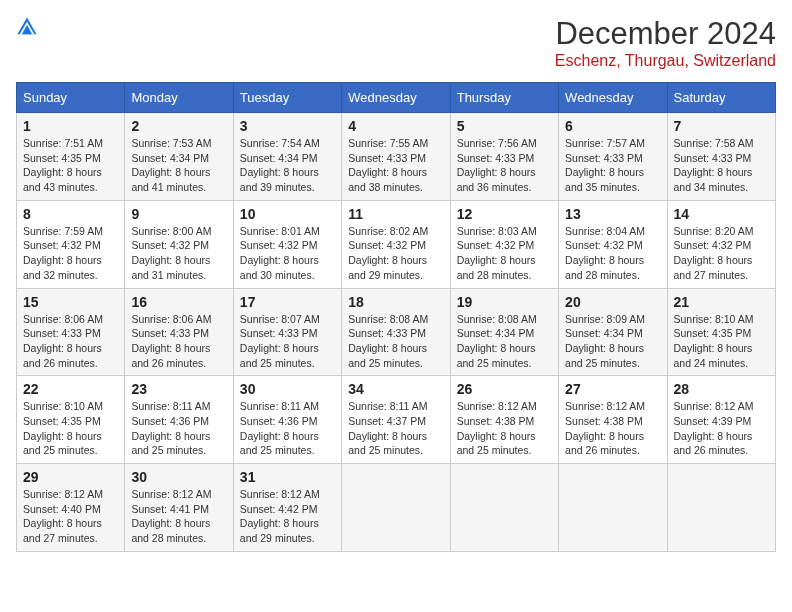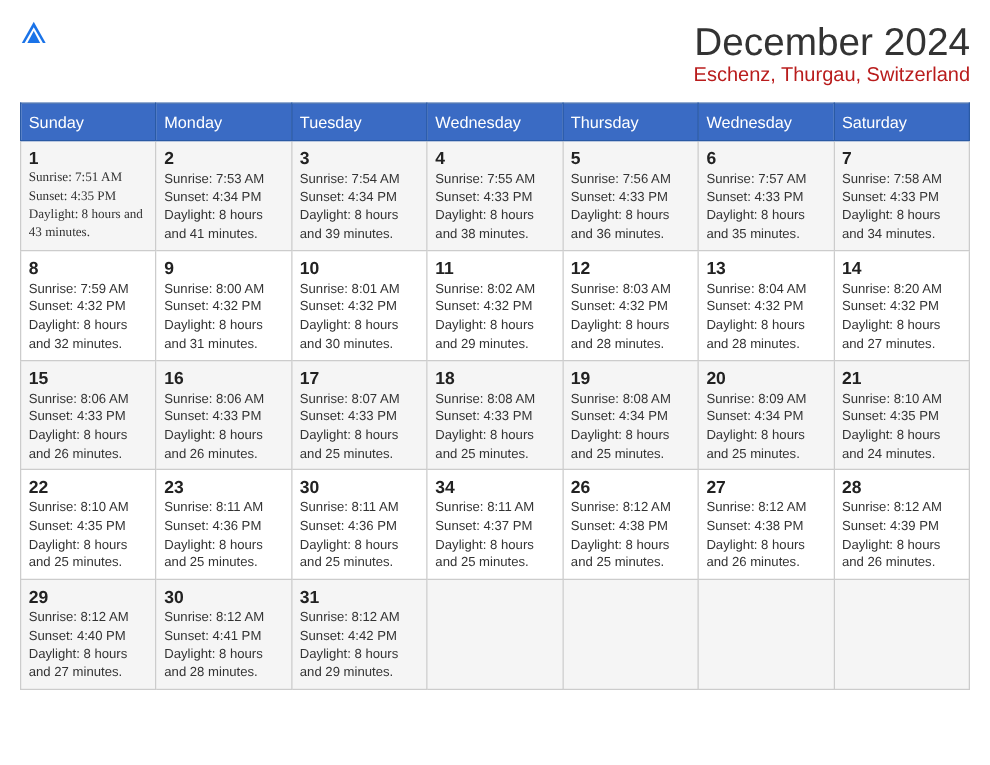--- a/index.html
+++ b/index.html
@@ -118,21 +118,21 @@
         <th>Monday</th>
         <th>Tuesday</th>
         <th>Wednesday</th>
         <th>Thursday</th>
         <th>Wednesday</th>
         <th>Saturday</th>
       </tr>
   </thead>
   <tbody id="calendar-body">
   <tr>
-        <td><span class="day-number">1</span><span class="cell-text" style="white-space: pre-line; font-family: Liberation Serif, serif;">Sunrise: 7:51 AM
+        <td><span class="day-number">1</span><span class="cell-text" style="white-space: pre-line;">Sunrise: 7:51 AM
 Sunset: 4:35 PM
 Daylight: 8 hours and 43 minutes.</span></td>
         <td><span class="day-number">2</span><span class="cell-text" style="white-space: pre-line;">Sunrise: 7:53 AM
 Sunset: 4:34 PM
 Daylight: 8 hours and 41 minutes.</span></td>
         <td><span class="day-number">3</span><span class="cell-text" style="white-space: pre-line;">Sunrise: 7:54 AM
 Sunset: 4:34 PM
 Daylight: 8 hours and 39 minutes.</span></td>
         <td><span class="day-number">4</span><span class="cell-text" style="white-space: pre-line;">Sunrise: 7:55 AM
 Sunset: 4:33 PM

